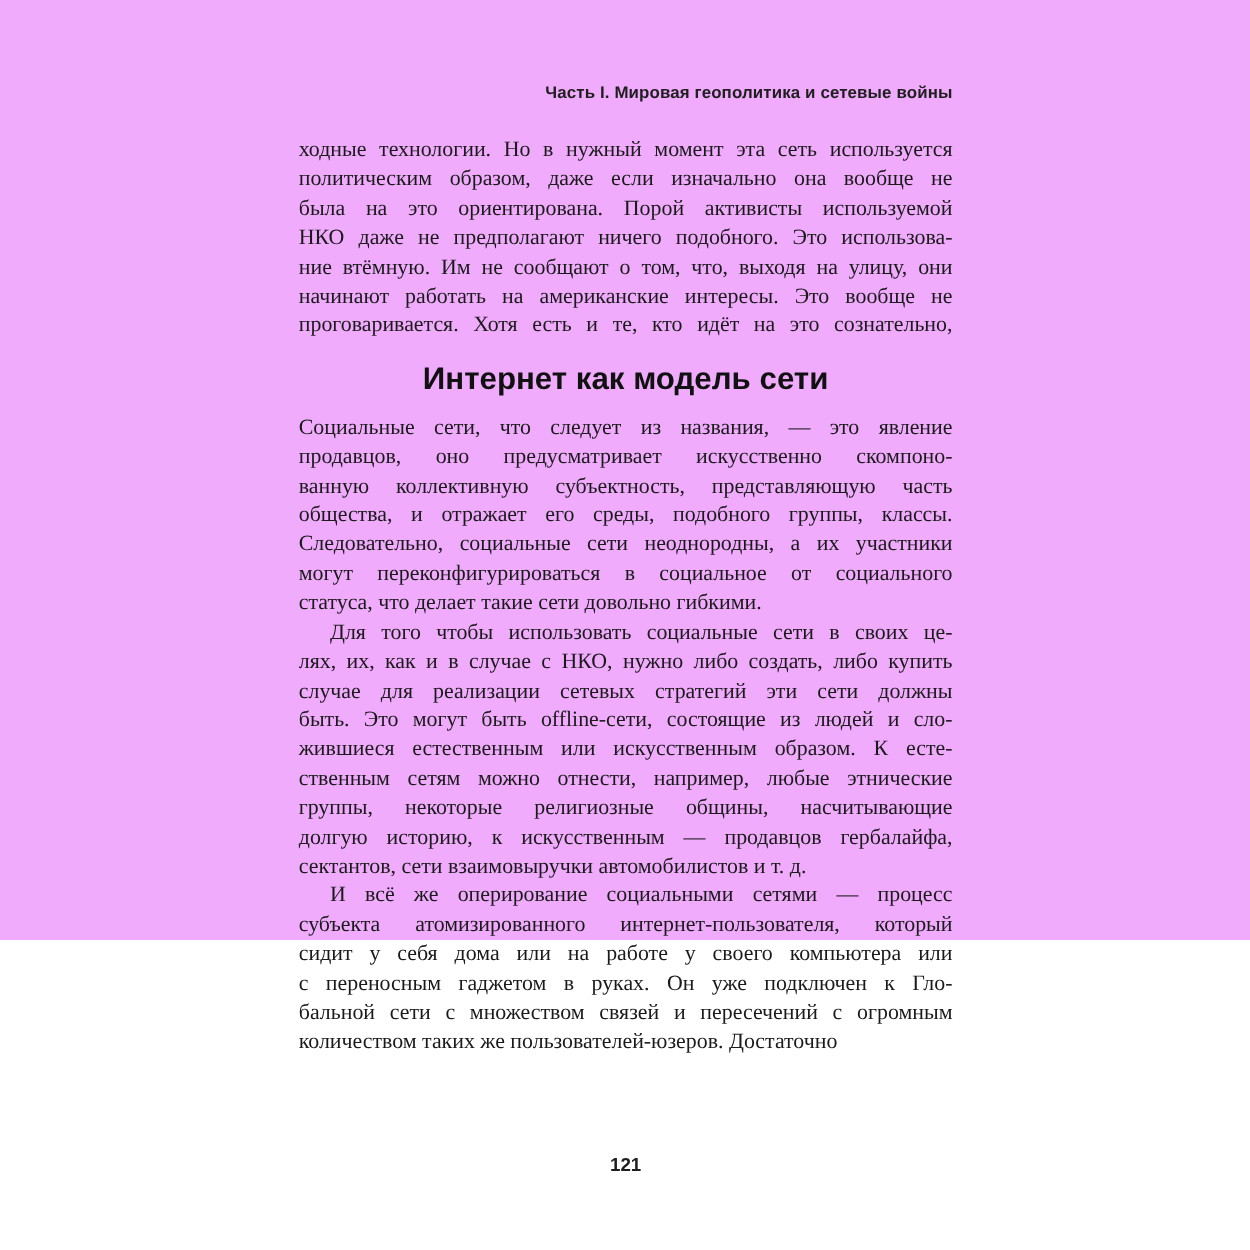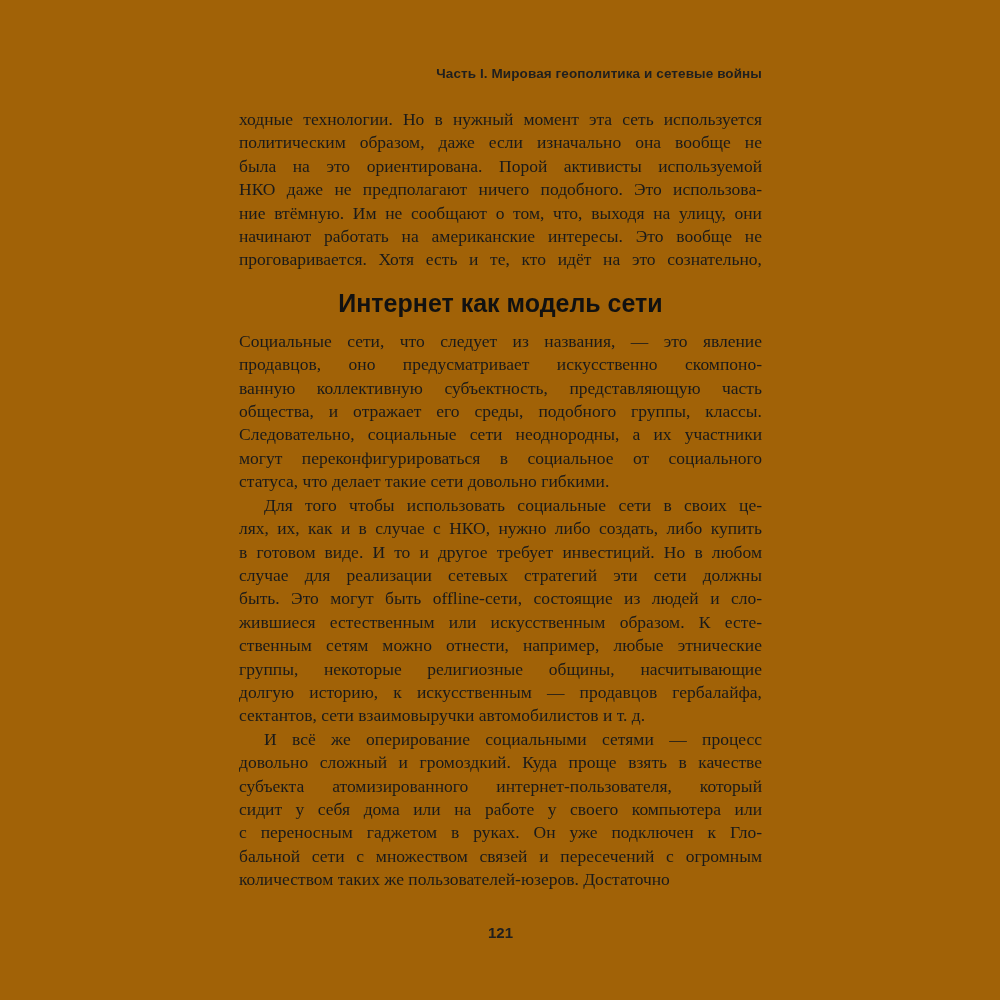--- a/index.html
+++ b/index.html
@@ -6,22 +6,22 @@
     margin: 0;
     padding: 0;
     background: #ffffff;
     width: 1000px;
     height: 1000px;
     overflow: hidden;
   }
   .page {
     position: relative;
     width: 1000px;
-    height: 1000px;
-    background: #a16207;
+    height: 752px;
+    background: #f0abfc;
     font-family: "Liberation Serif", serif;
     color: #1a1a1a;
   }
   .running-header {
     position: absolute;
     top: 66px;
     left: 239px;
     width: 523px;
     text-align: right;
     font-family: "Liberation Sans", sans-serif;
@@ -96,32 +96,30 @@
         <div class="line">продавцов, оно предусматривает искусственно скомпоно-</div>
         <div class="line">ванную коллективную субъектность, представляющую часть</div>
         <div class="line">общества, и отражает его среды, подобного группы, классы.</div>
         <div class="line">Следовательно, социальные сети неоднородны, а их участники</div>
         <div class="line">могут переконфигурироваться в социальное от социального</div>
         <div class="line last">статуса, что делает такие сети довольно гибкими.</div>
       </div>
       <div class="paragraph">
         <div class="line first-indent">Для того чтобы использовать социальные сети в своих це-</div>
         <div class="line">лях, их, как и в случае с НКО, нужно либо создать, либо купить</div>
-        <div class="line">в готовом виде. И то и другое требует инвестиций. Но в любом</div>
         <div class="line">случае для реализации сетевых стратегий эти сети должны</div>
         <div class="line">быть. Это могут быть offline-сети, состоящие из людей и сло-</div>
         <div class="line">жившиеся естественным или искусственным образом. К есте-</div>
         <div class="line">ственным сетям можно отнести, например, любые этнические</div>
         <div class="line">группы, некоторые религиозные общины, насчитывающие</div>
         <div class="line">долгую историю, к искусственным — продавцов гербалайфа,</div>
         <div class="line last">сектантов, сети взаимовыручки автомобилистов и т. д.</div>
       </div>
       <div class="paragraph">
         <div class="line first-indent">И всё же оперирование социальными сетями — процесс</div>
-        <div class="line">довольно сложный и громоздкий. Куда проще взять в качестве</div>
         <div class="line">субъекта атомизированного интернет-пользователя, который</div>
         <div class="line">сидит у себя дома или на работе у своего компьютера или</div>
         <div class="line">с переносным гаджетом в руках. Он уже подключен к Гло-</div>
         <div class="line">бальной сети с множеством связей и пересечений с огромным</div>
         <div class="line last">количеством таких же пользователей-юзеров. Достаточно</div>
       </div>
     </div>
 
   <div class="page-number">121</div>
 </div>

